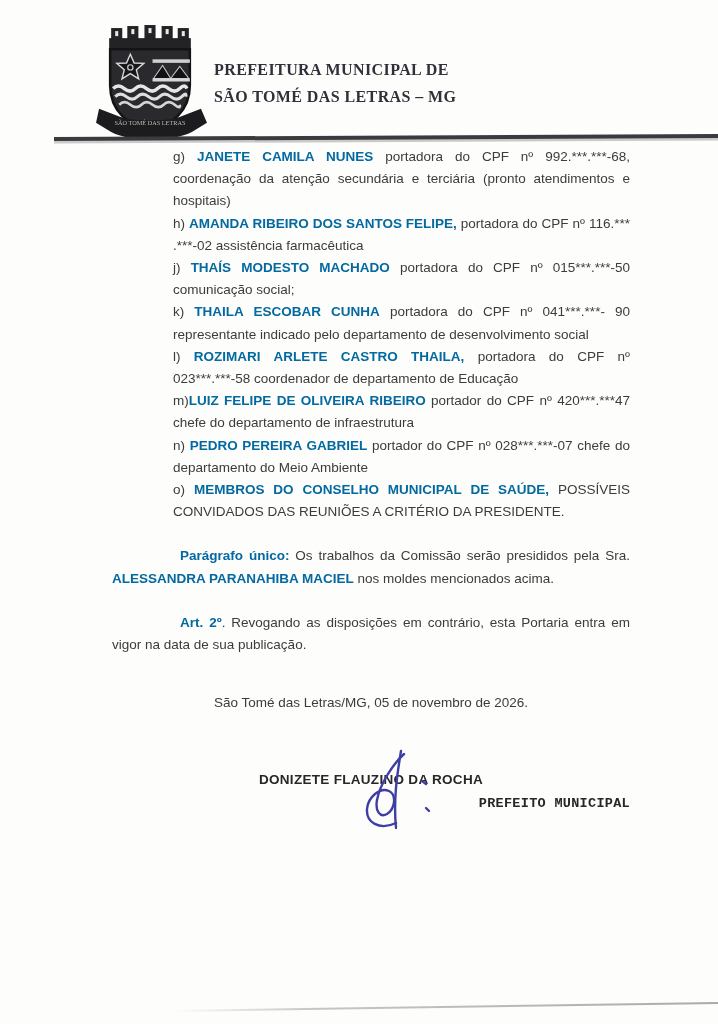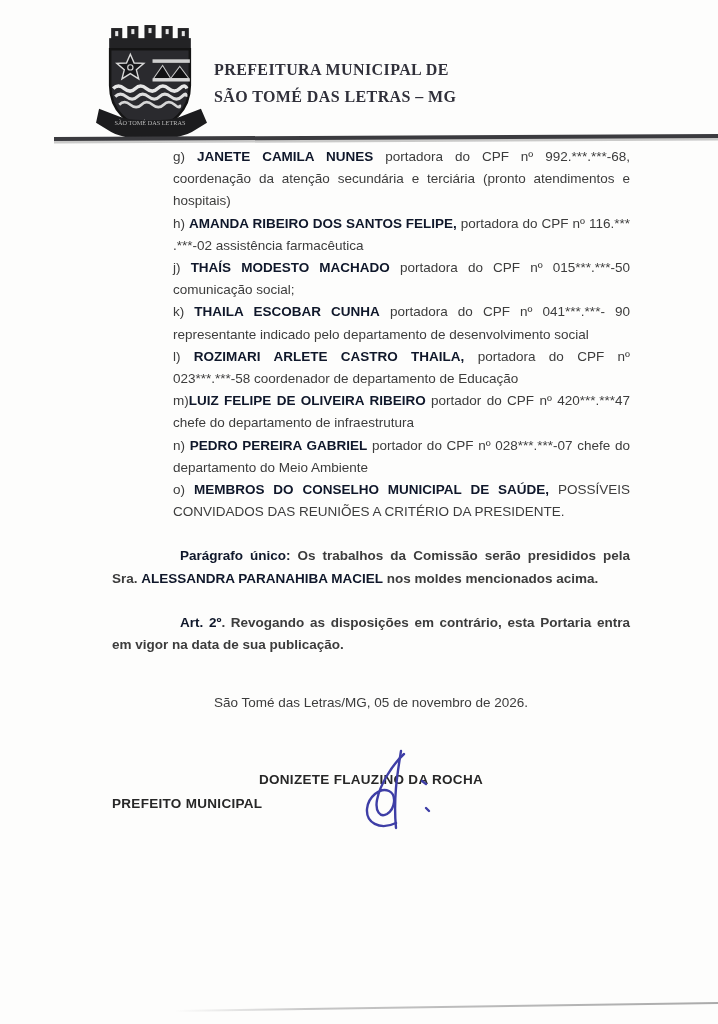--- a/index.html
+++ b/index.html
@@ -19,25 +19,25 @@
   }
   .divider{
     position:absolute;left:54px;top:137px;width:664px;height:4px;
     background:#3b3b3f;box-shadow:0 2.5px 0 rgba(140,140,140,.45);
     transform:rotate(-.25deg);transform-origin:left center;
   }
   
   .content{position:absolute;left:112px;top:146px;width:518px;font-size:13.5px;line-height:22.2px;}
   .list{margin:0 0 0 61px;width:457px;}
   .ln{margin:0;text-align:justify;}
-  strong{color:#0f172a;}
-  .para{margin:22px 0 0 0;text-indent:68px;text-align:justify;font-weight:bold;}
+  strong{color:#0369a1;}
+  .para{margin:22px 0 0 0;text-indent:68px;text-align:justify;}
   .dateline{margin:36px 0 0 0;text-align:center;}
   .sig-name{margin:55px 0 0 0;text-align:center;font-weight:bold;color:#272727;letter-spacing:.3px;}
-  .sig-title{margin:1px 0 0 0;text-align:left;font-weight:bold;color:#272727;letter-spacing:.3px;}
+  .sig-title{margin:1px 0 0 0;text-align:right;font-weight:bold;color:#272727;letter-spacing:.3px;font-family:Liberation Mono, monospace;}
   
   .signature-svg{position:absolute;left:338px;top:748px;}
   
   .edge-line{
     position:absolute;left:175px;top:1010px;width:545px;height:2px;
     background:linear-gradient(to right,rgba(200,200,200,0),#c6c6c6 25%,#aaaaaa);
     transform:rotate(-.85deg);transform-origin:left center;
   }
 </style>
 </head>

